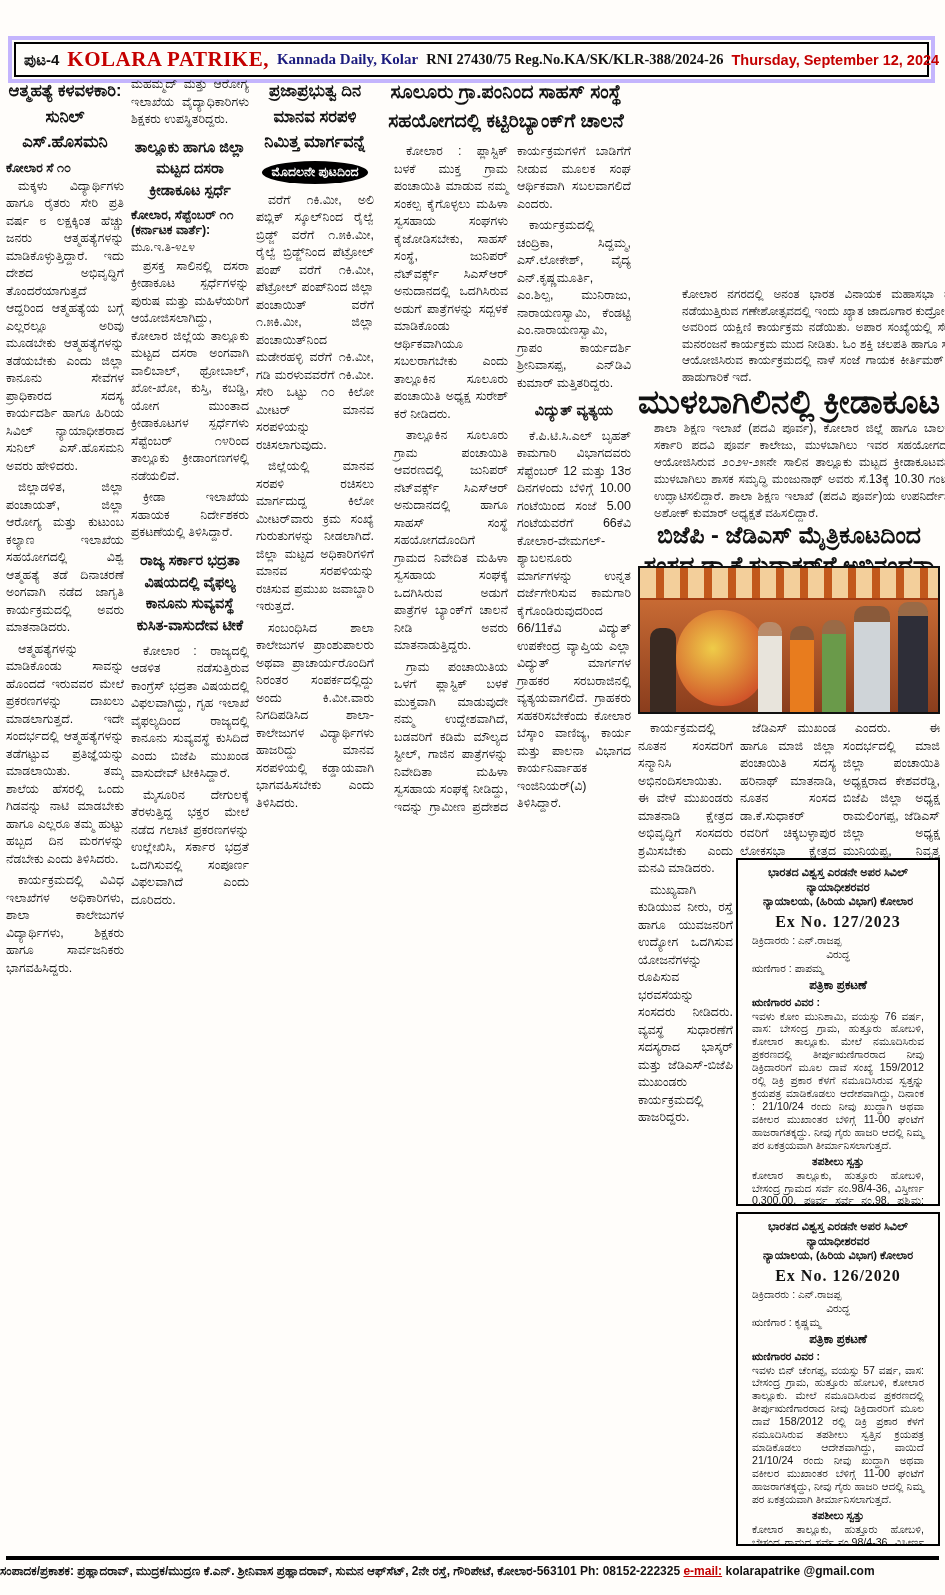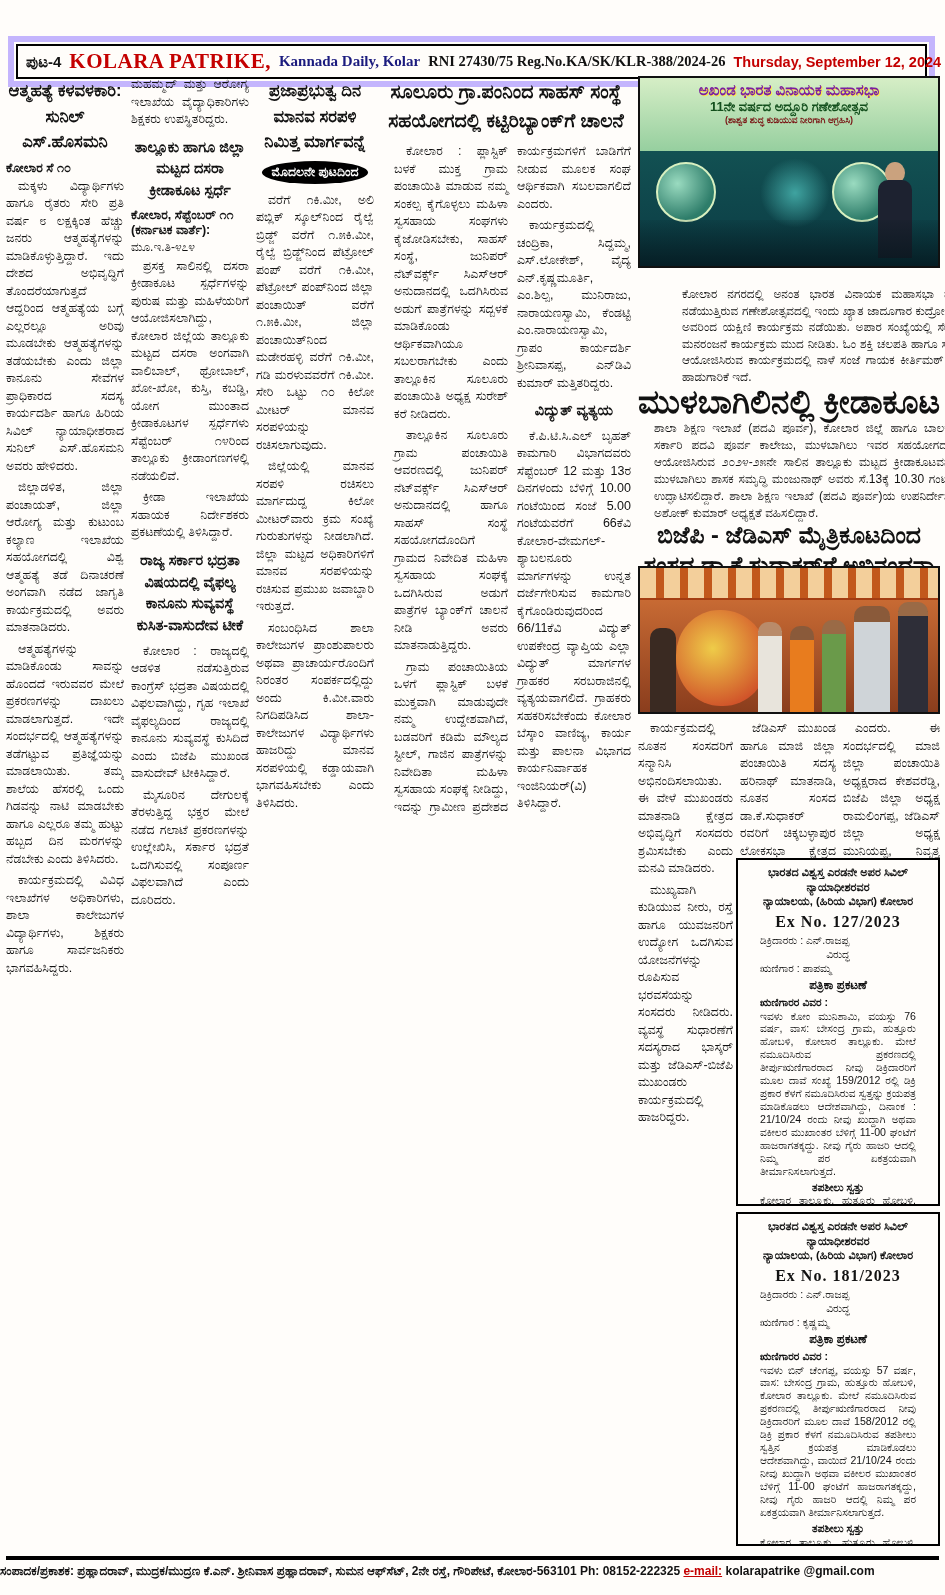--- a/index.html
+++ b/index.html
@@ -1,19 +1,19 @@
 <!DOCTYPE html>
 <html><head>
 <meta charset="utf-8">
 <style>
   html,body{margin:0;padding:0;background:#e8e8e4;}
   .page{position:relative;width:945px;height:1595px;background:#fffdfa;margin:0 auto;
         font-family:"Liberation Sans",sans-serif;color:#121212;overflow:hidden;}
   
-  .masthead{position:absolute;left:8px;top:36px;width:927px;border:6px solid #c4b5fd;padding:2px;box-sizing:border-box;}
+  .masthead{position:absolute;left:8px;top:36px;width:927px;border:4px solid #c4b5fd;padding:2px;box-sizing:border-box;}
   .masthead-in{border:2px solid #000;display:flex;align-items:center;justify-content:space-between;
                padding:3px 8px;gap:8px;white-space:nowrap;}
   .pg{font-weight:bold;font-size:15px;}
   .brand{font-family:"Liberation Serif",serif;font-weight:bold;color:#c40000;font-size:21px;letter-spacing:.5px;}
   .sub{font-family:"Liberation Serif",serif;font-weight:bold;color:#1b1b7e;font-size:15px;}
   .rni{font-family:"Liberation Serif",serif;font-weight:bold;font-size:14.5px;}
   .date{font-weight:bold;color:#c40000;font-size:14.5px;}
   
   .col{position:absolute;top:76px;overflow:hidden;}
   .c1{left:6px;width:118px;height:1478px;}
@@ -55,21 +55,21 @@
   .fig{position:absolute;bottom:0;border-radius:10px 10px 0 0;}
   .garland{position:absolute;left:36px;bottom:6px;width:92px;height:96px;border-radius:48% 52% 50% 50%;
            background:radial-gradient(circle at 40% 40%,#f2d24a,#d4542a 75%);opacity:.95;}
   .story2cols{position:absolute;left:0;top:644px;width:302px;height:834px;}
   .s2col{position:absolute;top:0;font-size:11.8px;line-height:1.38;text-align:justify;overflow:hidden;}
   .s2a{left:0;width:95px;height:834px;}
   .s2b{left:102px;width:96px;height:150px;}
   .s2c{left:205px;width:97px;height:150px;}
   
   .notice{position:absolute;left:736px;width:204px;border:2px solid #000;box-sizing:border-box;
-          padding:5px 22px;font-size:10.6px;line-height:1.22;background:#fffdfa;overflow:hidden;}
+          padding:5px 14px;font-size:10.6px;line-height:1.22;background:#fffdfa;overflow:hidden;}
   .n1{top:858px;height:348px;}
   .n2{top:1212px;height:334px;}
   .ncourt{font-weight:bold;text-align:center;font-size:11.2px;line-height:1.3;}
   .nex{font-family:"Liberation Serif",serif;font-weight:bold;text-align:center;font-size:16px;letter-spacing:1px;margin:3px 0;}
   .nparty{font-size:10.6px;margin:1px 0;}
   .nvs{text-align:center;margin:1px 0;}
   .ntitle{font-weight:bold;text-align:center;font-size:12px;margin:3px 0;}
   .nlabel{font-weight:bold;margin:2px 0 1px;}
   .nbody{text-align:justify;}
   .nsched-t{font-weight:bold;text-align:center;margin:3px 0 1px;}
@@ -129,33 +129,20 @@
       <p class="para">ತಾಲ್ಲೂಕಿನ ಸೂಲೂರು ಗ್ರಾಮ ಪಂಚಾಯಿತಿ ಆವರಣದಲ್ಲಿ ಜುನಿಪರ್ ನೆಟ್‌ವರ್ಕ್ಸ್ ಸಿಎಸ್‌ಆರ್ ಅನುದಾನದಲ್ಲಿ ಹಾಗೂ ಸಾಹಸ್ ಸಂಸ್ಥೆ ಸಹಯೋಗದೊಂದಿಗೆ ಗ್ರಾಮದ ನಿವೇದಿತ ಮಹಿಳಾ ಸ್ವಸಹಾಯ ಸಂಘಕ್ಕೆ ಒದಗಿಸಿರುವ ಅಡುಗೆ ಪಾತ್ರೆಗಳ ಬ್ಯಾಂಕ್‌ಗೆ ಚಾಲನೆ ನೀಡಿ ಅವರು ಮಾತನಾಡುತ್ತಿದ್ದರು.</p>
       <p class="para">ಗ್ರಾಮ ಪಂಚಾಯಿತಿಯ ಒಳಗೆ ಪ್ಲಾಸ್ಟಿಕ್ ಬಳಕೆ ಮುಕ್ತವಾಗಿ ಮಾಡುವುದೇ ನಮ್ಮ ಉದ್ದೇಶವಾಗಿದೆ, ಬಡವರಿಗೆ ಕಡಿಮೆ ಮೌಲ್ಯದ ಸ್ಟೀಲ್, ಗಾಜಿನ ಪಾತ್ರೆಗಳನ್ನು ನಿವೇದಿತಾ ಮಹಿಳಾ ಸ್ವಸಹಾಯ ಸಂಘಕ್ಕೆ ನೀಡಿದ್ದು, ಇದನ್ನು ಗ್ರಾಮೀಣ ಪ್ರದೇಶದ ಕಾರ್ಯಕ್ರಮಗಳಿಗೆ ಬಾಡಿಗೆಗೆ ನೀಡುವ ಮೂಲಕ ಸಂಘ ಆರ್ಥಿಕವಾಗಿ ಸಬಲವಾಗಲಿದೆ ಎಂದರು.</p>
       <p class="para">ಕಾರ್ಯಕ್ರಮದಲ್ಲಿ ಚಂದ್ರಿಕಾ, ಸಿದ್ದಮ್ಮ, ಎಸ್.ಲೋಕೇಶ್, ವೈದ್ಯ ಎನ್.ಕೃಷ್ಣಮೂರ್ತಿ, ಎಂ.ಶಿಲ್ಪ, ಮುನಿರಾಜು, ನಾರಾಯಣಸ್ವಾಮಿ, ಕೆಂಡಟ್ಟಿ ಎಂ.ನಾರಾಯಣಸ್ವಾಮಿ, ಗ್ರಾಪಂ ಕಾರ್ಯದರ್ಶಿ ಶ್ರೀನಿವಾಸಪ್ಪ, ಎನ್‌ಡಿವಿ ಕುಮಾರ್ ಮತ್ತಿತರಿದ್ದರು.</p>
       <h3 class="subhead">ವಿದ್ಯುತ್ ವ್ಯತ್ಯಯ</h3>
       <p class="para">ಕೆ.ಪಿ.ಟಿ.ಸಿ.ಎಲ್ ಬೃಹತ್ ಕಾಮಗಾರಿ ವಿಭಾಗದವರು ಸೆಪ್ಟೆಂಬರ್ 12 ಮತ್ತು 13ರ ದಿನಗಳಂದು ಬೆಳಿಗ್ಗೆ 10.00 ಗಂಟೆಯಿಂದ ಸಂಜೆ 5.00 ಗಂಟೆಯವರೆಗೆ 66ಕೆವಿ ಕೋಲಾರ-ವೇಮಗಲ್-ಶ್ಯಾಬಲನೂರು ಮಾರ್ಗಗಳನ್ನು ಉನ್ನತ ದರ್ಜೆಗೇರಿಸುವ ಕಾಮಗಾರಿ ಕೈಗೊಂಡಿರುವುದರಿಂದ 66/11ಕೆವಿ ವಿದ್ಯುತ್ ಉಪಕೇಂದ್ರ ವ್ಯಾಪ್ತಿಯ ಎಲ್ಲಾ ವಿದ್ಯುತ್ ಮಾರ್ಗಗಳ ಗ್ರಾಹಕರ ಸರಬರಾಜಿನಲ್ಲಿ ವ್ಯತ್ಯಯವಾಗಲಿದೆ. ಗ್ರಾಹಕರು ಸಹಕರಿಸಬೇಕೆಂದು ಕೋಲಾರ ಬೆಸ್ಕಾಂ ವಾಣಿಜ್ಯ, ಕಾರ್ಯ ಮತ್ತು ಪಾಲನಾ ವಿಭಾಗದ ಕಾರ್ಯನಿರ್ವಾಹಕ ಇಂಜಿನಿಯರ್(ವಿ) ತಿಳಿಸಿದ್ದಾರೆ.</p>
     </div>
   </section>
 
   <section class="rightzone">
 
-    <div class="photo photo1">
-      <div class="p1banner">
-        <div class="p1l1">ಅಖಂಡ ಭಾರತ ವಿನಾಯಕ ಮಹಾಸಭಾ</div>
-        <div class="p1l2">11ನೇ ವರ್ಷದ ಅದ್ದೂರಿ ಗಣೇಶೋತ್ಸವ</div>
-        <div class="p1l3">(ಶಾಶ್ವತ ಶುದ್ಧ ಕುಡಿಯುವ ನೀರಿಗಾಗಿ ಆಗ್ರಹಿಸಿ)</div>
-      </div>
-      <div class="medal" style="left:16px;top:84px;"></div>
-      <div class="medal" style="right:46px;top:84px;"></div>
-      <div class="stagelight"></div>
-      <div class="magician-head"></div>
-      <div class="magician-body"></div>
-      <div class="crowd"></div>
-    </div>
 
     <p class="caption">ಕೋಲಾರ ನಗರದಲ್ಲಿ ಅನಂತ ಭಾರತ ವಿನಾಯಕ ಮಹಾಸಭಾ ವತಿಯಿಂದ ನಡೆಯುತ್ತಿರುವ ಗಣೇಶೋತ್ಸವದಲ್ಲಿ ಇಂದು ಖ್ಯಾತ ಜಾದೂಗಾರ ಕುದ್ರೋಳಿ ಗಣೇಶ್ ಅವರಿಂದ ಯಕ್ಷಿಣಿ ಕಾರ್ಯಕ್ರಮ ನಡೆಯಿತು. ಅಪಾರ ಸಂಖ್ಯೆಯಲ್ಲಿ ಸೇರಿದ್ದವರಿಗೆ ಮನರಂಜನೆ ಕಾರ್ಯಕ್ರಮ ಮುದ ನೀಡಿತು. ಓಂ ಶಕ್ತಿ ಚಲಪತಿ ಹಾಗೂ ಸಂಗಡಿಗರು ಆಯೋಜಿಸಿರುವ ಕಾರ್ಯಕ್ರಮದಲ್ಲಿ ನಾಳೆ ಸಂಜೆ ಗಾಯಕ ಕೀರ್ತಿಮಠ್ ಅವರಿಂದ ಹಾಡುಗಾರಿಕೆ ಇದೆ.</p>
 
     <h1 class="bighead">ಮುಳಬಾಗಿಲಿನಲ್ಲಿ ಕ್ರೀಡಾಕೂಟ</h1>
     <p class="story1body">ಶಾಲಾ ಶಿಕ್ಷಣ ಇಲಾಖೆ (ಪದವಿ ಪೂರ್ವ), ಕೋಲಾರ ಜಿಲ್ಲೆ ಹಾಗೂ ಬಾಲಕರ ಸರ್ಕಾರಿ ಪದವಿ ಪೂರ್ವ ಕಾಲೇಜು, ಮುಳಬಾಗಿಲು ಇವರ ಸಹಯೋಗದಲ್ಲಿ ಆಯೋಜಿಸಿರುವ ೨೦೨೪-೨೫ನೇ ಸಾಲಿನ ತಾಲ್ಲೂಕು ಮಟ್ಟದ ಕ್ರೀಡಾಕೂಟವನ್ನು ಮುಳಬಾಗಿಲು ಶಾಸಕ ಸಮೃದ್ಧಿ ಮಂಜುನಾಥ್ ಅವರು ಸೆ.13ಕ್ಕೆ 10.30 ಗಂಟೆಗೆ ಉದ್ಘಾಟಿಸಲಿದ್ದಾರೆ. ಶಾಲಾ ಶಿಕ್ಷಣ ಇಲಾಖೆ (ಪದವಿ ಪೂರ್ವ)ಯ ಉಪನಿರ್ದೇಶಕ ಅಶೋಕ್ ಕುಮಾರ್ ಅಧ್ಯಕ್ಷತೆ ವಹಿಸಲಿದ್ದಾರೆ.</p>
 
     <h2 class="head2">ಬಿಜೆಪಿ - ಜೆಡಿಎಸ್ ಮೈತ್ರಿಕೂಟದಿಂದ ಸಂಸದ ಡಾ.ಕೆ.ಸುಧಾಕರ್‌ಗೆ ಅಭಿನಂದನಾ ಸಮಾರಂಭ</h2>
 
     <div class="photo photo2">
       <div class="p2strip"></div>
@@ -193,21 +180,21 @@
     <div class="nlabel">ಋಣಿಗಾರರ ವಿವರ :</div>
     <div class="nbody">ಇವಳು ಕೋಂ ಮುನಿಶಾಮಿ, ವಯಸ್ಸು 76 ವರ್ಷ, ವಾಸ: ಬೇಸಂದ್ರ ಗ್ರಾಮ, ಹುತ್ತೂರು ಹೋಬಳಿ, ಕೋಲಾರ ತಾಲ್ಲೂಕು. ಮೇಲೆ ನಮೂದಿಸಿರುವ ಪ್ರಕರಣದಲ್ಲಿ ತೀರ್ಪುಋಣಿಗಾರರಾದ ನೀವು ಡಿಕ್ರಿದಾರರಿಗೆ ಮೂಲ ದಾವೆ ಸಂಖ್ಯೆ 159/2012 ರಲ್ಲಿ ಡಿಕ್ರಿ ಪ್ರಕಾರ ಕೆಳಗೆ ನಮೂದಿಸಿರುವ ಸ್ವತ್ತನ್ನು ಕ್ರಯಪತ್ರ ಮಾಡಿಕೊಡಲು ಆದೇಶವಾಗಿದ್ದು, ದಿನಾಂಕ : 21/10/24 ರಂದು ನೀವು ಖುದ್ದಾಗಿ ಅಥವಾ ವಕೀಲರ ಮುಖಾಂತರ ಬೆಳಿಗ್ಗೆ 11-00 ಘಂಟೆಗೆ ಹಾಜರಾಗತಕ್ಕದ್ದು. ನೀವು ಗೈರು ಹಾಜರಿ ಆದಲ್ಲಿ ನಿಮ್ಮ ಪರ ಏಕತ್ರಯವಾಗಿ ತೀರ್ಮಾನಿಸಲಾಗುತ್ತದೆ.</div>
     <div class="nsched-t">ತಪಶೀಲು ಸ್ವತ್ತು</div>
     <div class="nbody">ಕೋಲಾರ ತಾಲ್ಲೂಕು, ಹುತ್ತೂರು ಹೋಬಳಿ, ಬೇಸಂದ್ರ ಗ್ರಾಮದ ಸರ್ವೆ ನಂ.98/4-36, ವಿಸ್ತೀರ್ಣ 0.300.00, ಪೂರ್ವ ಸರ್ವೆ ನಂ.98, ಪಶ್ಚಿಮ: ನಂ.2, ಉತ್ತರ: ಸರ್ವೆ ನಂ.98, ದಕ್ಷಿಣ: ರಸ್ತೆ.</div>
 
   </aside>
 
   <aside class="notice n2">
     <div class="ncourt">ಭಾರತದ ವಿಶ್ವಸ್ತ ಎರಡನೇ ಅಪರ ಸಿವಿಲ್ ನ್ಯಾಯಾಧೀಶರವರ</div>
     <div class="ncourt">ನ್ಯಾಯಾಲಯ, (ಹಿರಿಯ ವಿಭಾಗ) ಕೋಲಾರ</div>
-    <div class="nex">Ex No. 181/2023</div>
+    <div class="nex">Ex No. 126/2020</div>
     <div class="nparty">ಡಿಕ್ರಿದಾರರು : ಎನ್.ರಾಜಪ್ಪ</div>
     <div class="nvs">ವಿರುದ್ಧ</div>
     <div class="nparty">ಋಣಿಗಾರ : ಕೃಷ್ಣಮ್ಮ</div>
     <div class="ntitle">ಪತ್ರಿಕಾ ಪ್ರಕಟಣೆ</div>
     <div class="nlabel">ಋಣಿಗಾರರ ವಿವರ :</div>
     <div class="nbody">ಇವಳು ಬಿನ್ ಚೆಂಗಪ್ಪ, ವಯಸ್ಸು 57 ವರ್ಷ, ವಾಸ: ಬೇಸಂದ್ರ ಗ್ರಾಮ, ಹುತ್ತೂರು ಹೋಬಳಿ, ಕೋಲಾರ ತಾಲ್ಲೂಕು. ಮೇಲೆ ನಮೂದಿಸಿರುವ ಪ್ರಕರಣದಲ್ಲಿ ತೀರ್ಪುಋಣಿಗಾರರಾದ ನೀವು ಡಿಕ್ರಿದಾರರಿಗೆ ಮೂಲ ದಾವೆ 158/2012 ರಲ್ಲಿ ಡಿಕ್ರಿ ಪ್ರಕಾರ ಕೆಳಗೆ ನಮೂದಿಸಿರುವ ತಪಶೀಲು ಸ್ವತ್ತಿನ ಕ್ರಯಪತ್ರ ಮಾಡಿಕೊಡಲು ಆದೇಶವಾಗಿದ್ದು, ವಾಯಿದೆ 21/10/24 ರಂದು ನೀವು ಖುದ್ದಾಗಿ ಅಥವಾ ವಕೀಲರ ಮುಖಾಂತರ ಬೆಳಿಗ್ಗೆ 11-00 ಘಂಟೆಗೆ ಹಾಜರಾಗತಕ್ಕದ್ದು, ನೀವು ಗೈರು ಹಾಜರಿ ಆದಲ್ಲಿ ನಿಮ್ಮ ಪರ ಏಕತ್ರಯವಾಗಿ ತೀರ್ಮಾನಿಸಲಾಗುತ್ತದೆ.</div>
     <div class="nsched-t">ತಪಶೀಲು ಸ್ವತ್ತು</div>
     <div class="nbody">ಕೋಲಾರ ತಾಲ್ಲೂಕು, ಹುತ್ತೂರು ಹೋಬಳಿ, ಬೇಸಂದ್ರ ಗ್ರಾಮದ ಸರ್ವೆ ನಂ.98/4-36, ವಿಸ್ತೀರ್ಣ 0.300.00, ಪೂರ್ವ ಬ್ಲಾಕ್ ನಂ.3, ಪಶ್ಚಿಮ: ನಂ.1, ಉತ್ತರ: ಸರ್ವೆ ನಂ.98, ದಕ್ಷಿಣ: ರಸ್ತೆ.</div>
 
   </aside>

